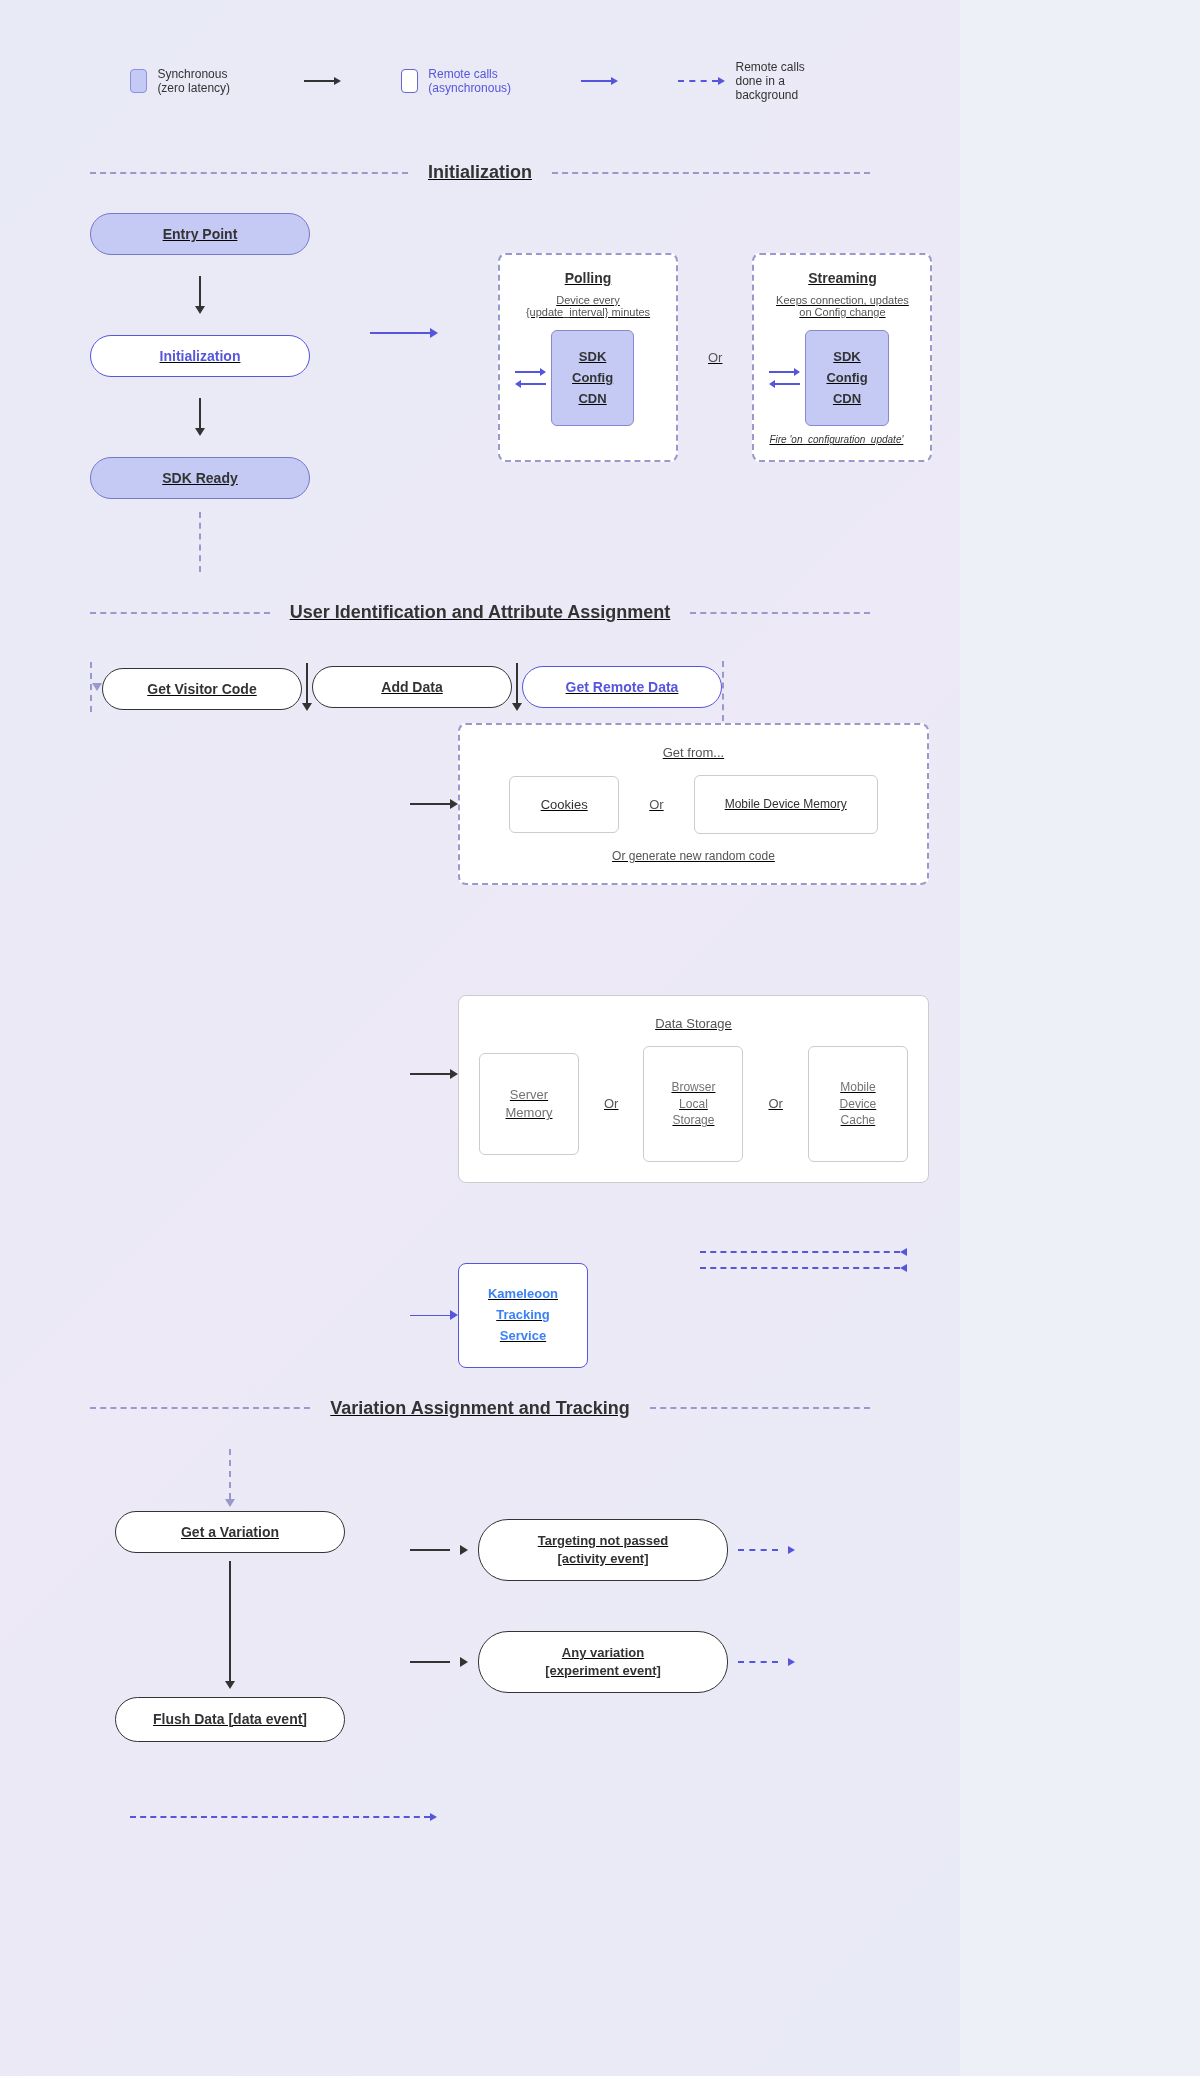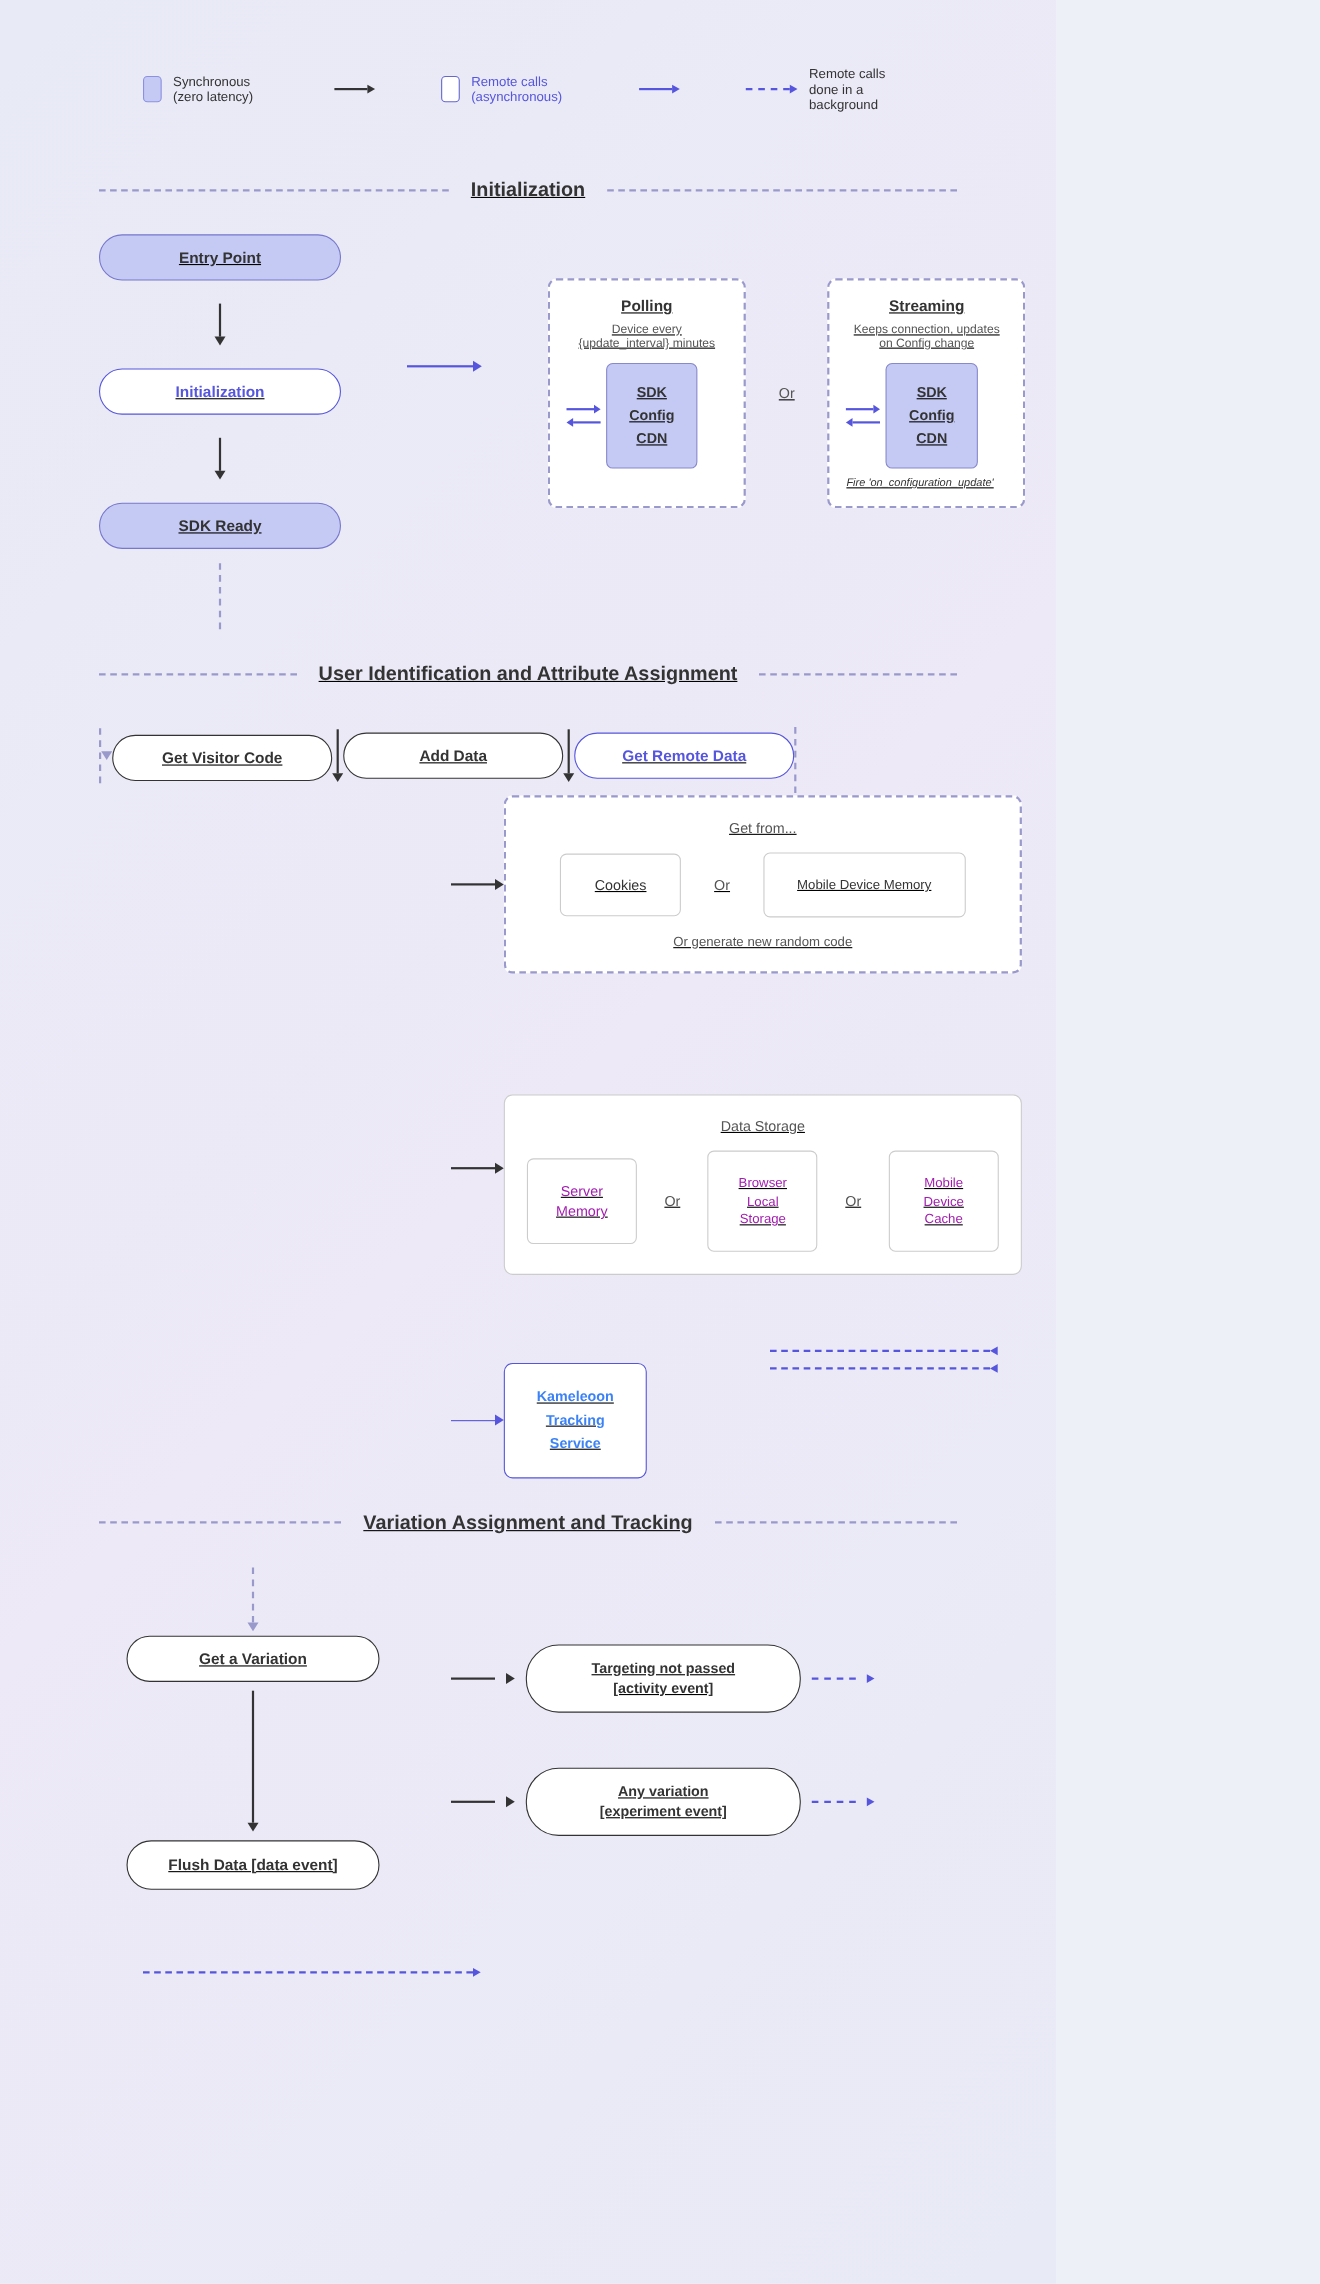--- a/index.html
+++ b/index.html
@@ -285,25 +285,25 @@
     }
     .data-storage-options {
       display: flex;
       align-items: center;
       justify-content: center;
       gap: 15px;
     }
     .data-storage-option {
       border: 1.5px solid #ccc;
       border-radius: 6px;
-      padding: 20px 25px;
+      padding: 32px 25px;
       background: white;
       text-align: center;
       font-size: 13px;
-      color: #a21caf;
+      color: #737373;
       min-width: 100px;
       line-height: 1.4;
     }
     .kameleoon-box {
       border: 1.5px solid #5555dd;
       border-radius: 8px;
       padding: 20px 25px;
       background: white;
       text-align: center;
       font-size: 13px;

